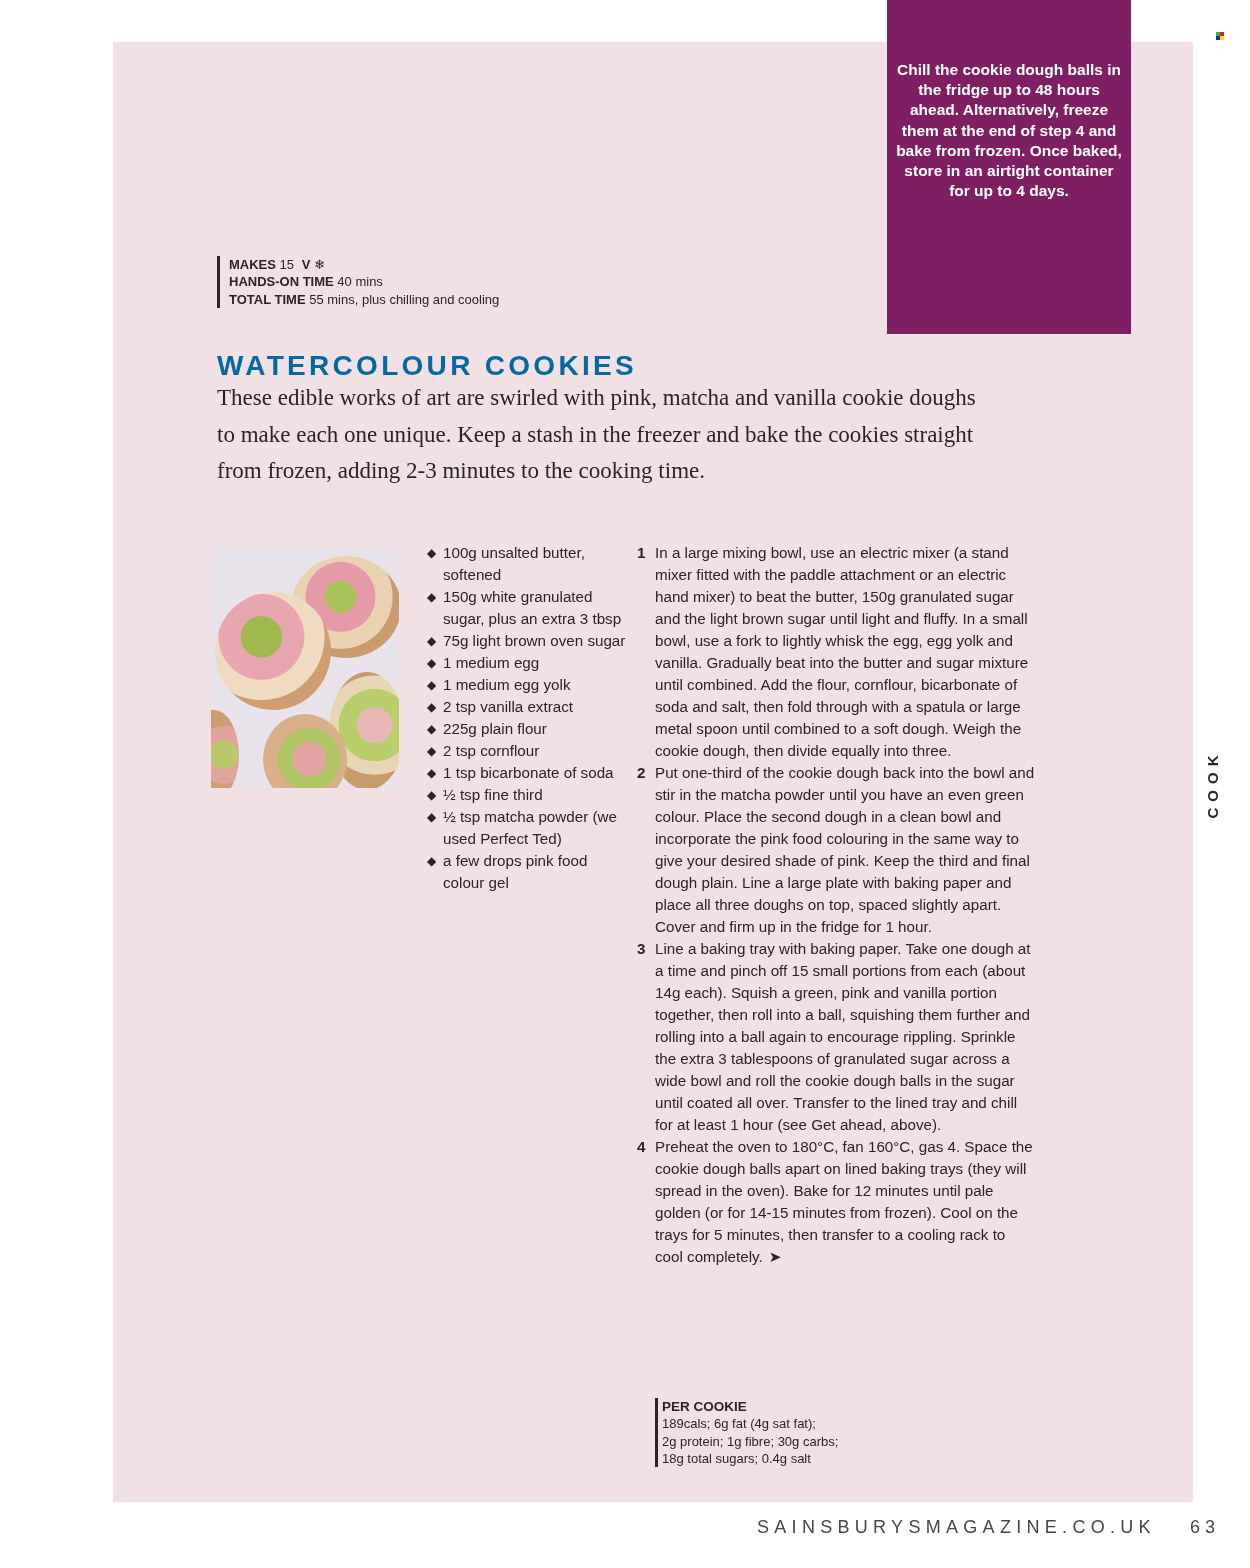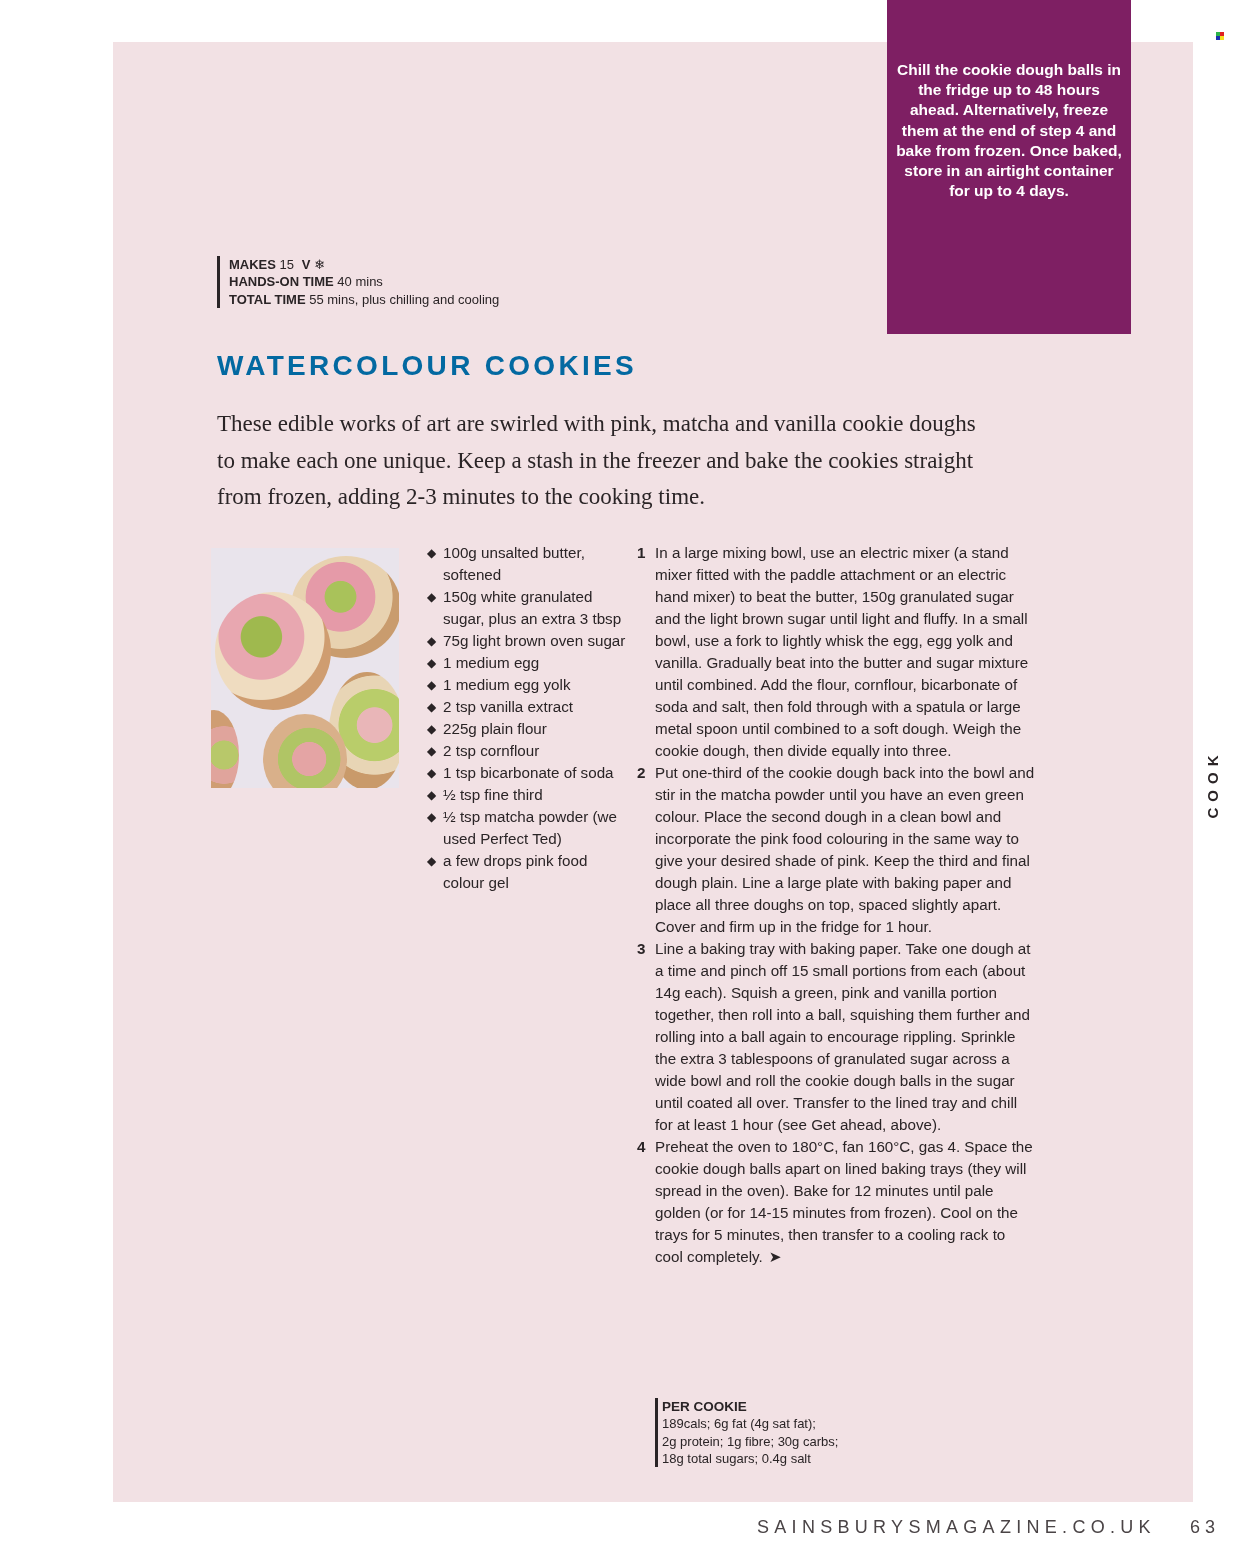--- a/index.html
+++ b/index.html
@@ -34,21 +34,21 @@
     position:absolute; left:217px; top:256px; border-left:3px solid #2a2426;
     padding-left:9px; font-size:13px; line-height:17.3px; color:#2a2426;
   }
   .meta b { font-weight:bold; }
   .meta .icons { font-weight:bold; margin-left:4px; }
   .title {
     position:absolute; left:217px; top:350px; margin:0;
     font-size:28px; font-weight:bold; letter-spacing:3.3px; color:#0369a1;
   }
   .intro {
-    position:absolute; left:217px; top:406px; width:760px; margin:0;
+    position:absolute; left:217px; top:380px; width:760px; margin:0;
     font-family:"Liberation Serif", "DejaVu Serif", serif;
     font-size:23px; line-height:36.5px; color:#2a2426;
   }
   .photo {
     position:absolute; left:211px; top:548px; width:188px; height:240px;
     background:#e9e4ec; overflow:hidden;
   }
   .cookie { position:absolute; border-radius:50%; }
   .ingredients {
     position:absolute; left:427px; top:542px; width:200px; margin:0; padding:0;

